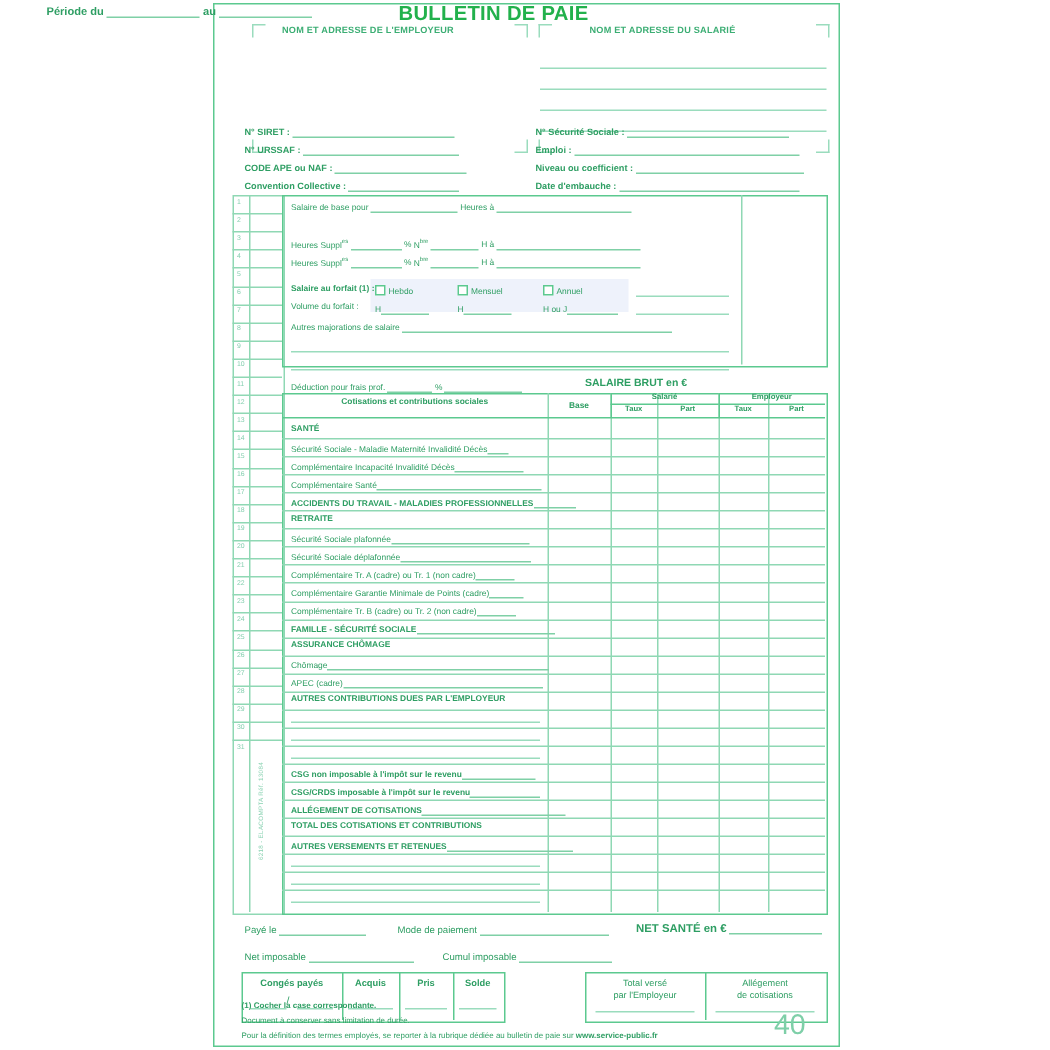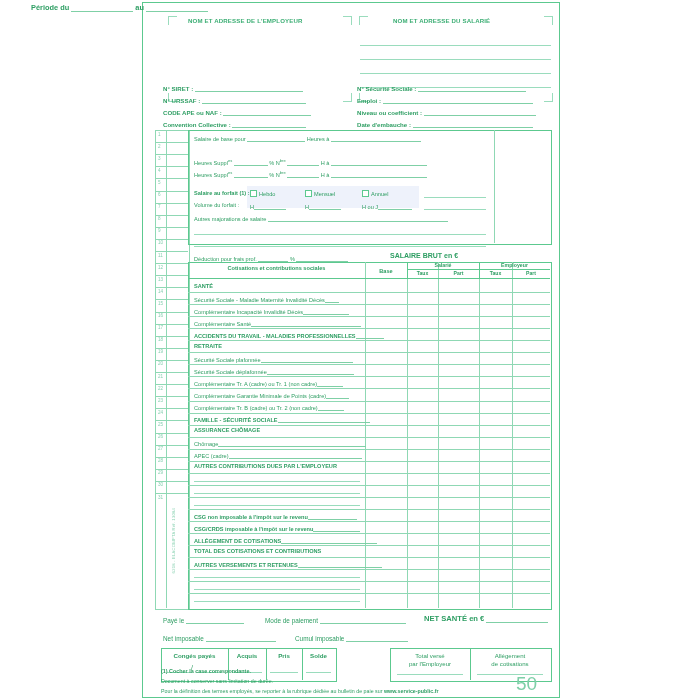--- a/index.html
+++ b/index.html
@@ -59,20 +59,21 @@
 
 <div id="page">
   <div class="frame"></div>
 
   <div class="periode">
     <span>Période du</span>
     <span class="dots" style="width:62px"></span>
     <span>au</span>
     <span class="dots" style="width:62px"></span>
   </div>
+  <div class="title">BULLETIN DE PAIE</div>
 
   <div>
     <div class="corner ct-l" style="left:168px;top:16px;"></div>
     <div class="corner ct-r" style="left:343px;top:16px;"></div>
     <div class="corner cb-l" style="left:168px;top:93px;"></div>
     <div class="corner cb-r" style="left:343px;top:93px;"></div>
     <div class="capt" style="left:188px;top:17px;">NOM ET ADRESSE DE L'EMPLOYEUR</div>
   </div>
 
   <div>
@@ -389,15 +390,15 @@
     <div class="line" style="left:397px;top:674px;width:66px;"></div>
     <div class="line" style="left:477px;top:674px;width:66px;"></div>
   </div>
 
   <div>
     <div class="foot bold" style="left:161px;top:668px;font-size:5.4px;font-weight:bold;">(1) Cocher la case correspondante.</div>
     <div class="foot" style="left:161px;top:678px;">Document à conserver sans limitation de durée.</div>
     <div class="foot" style="left:161px;top:688px;">
       <span>Pour la définition des termes employés, se reporter à la rubrique dédiée au bulletin de paie sur </span><span style="font-weight:bold">www.service-public.fr</span>
     </div>
-    <div class="num50" style="left:516px;top:673px;">50</div>
+    <div class="num50" style="left:516px;top:673px;">40</div>
   </div>
 </div>
 
 </body></html>

